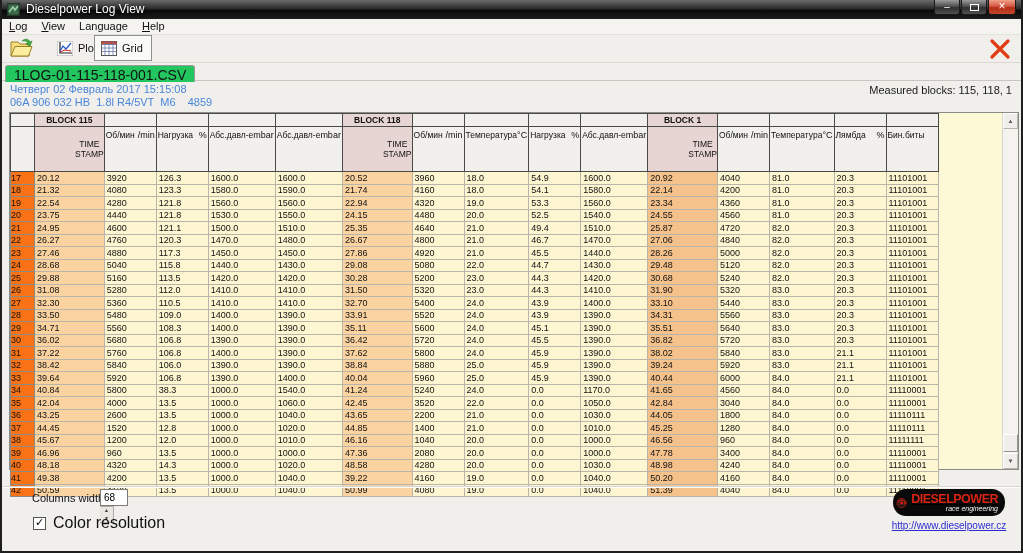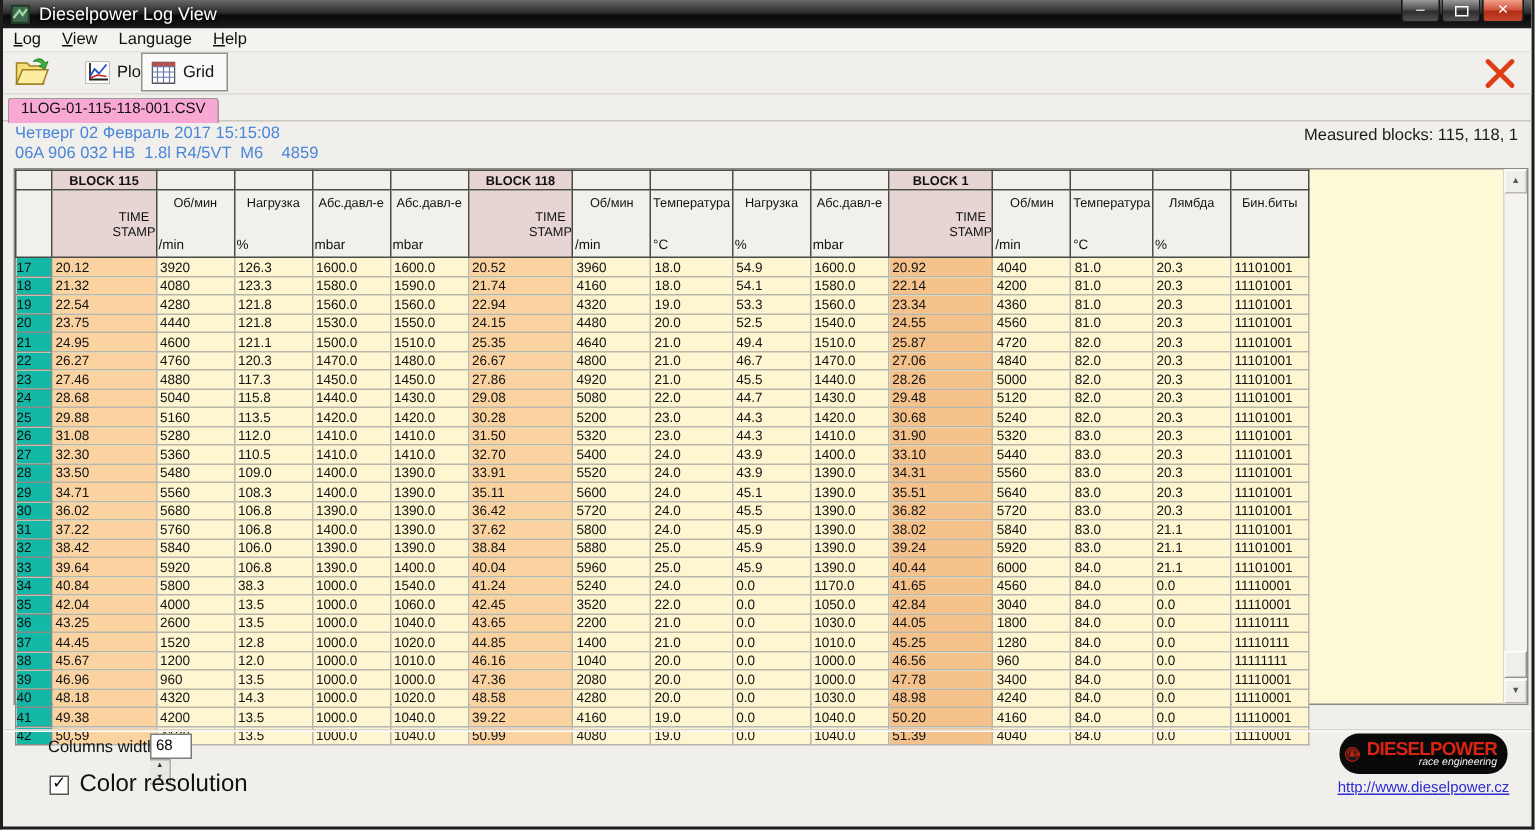--- a/index.html
+++ b/index.html
@@ -25,47 +25,47 @@
   
   .toolbar{position:absolute;left:0;top:35px;right:0;height:27px;background:#f0efec;border-bottom:1px solid #dcd9d2;}
   .tbtn{position:absolute;top:1px;height:24px;display:flex;align-items:center;font-size:11px;color:#111;}
   .tbtn-open{left:7px;}
   .tbtn-plot{left:55px;}
   .tbtn-grid{left:92px;top:0px;height:26px;border:1px solid #8f8f8f;background:#fafaf8;padding:0 8px 0 6px;box-sizing:border-box;}
   .tbtn svg{margin-right:5px;}
   .tbtn-close-file{position:absolute;right:9px;top:2px;}
   
   .tabstrip{position:absolute;left:0;top:63px;right:0;height:18px;}
-  .tab{position:absolute;left:3px;top:2px;height:15px;background:#f9a8d4;
+  .tab{position:absolute;left:3px;top:2px;height:15px;background:#22c55e;
     border:1px solid #9a9a97;border-bottom:none;border-radius:3px 3px 0 0;
-    padding:1px 8px 0 8px;font-size:10px;color:#111;}
+    padding:1px 8px 0 8px;font-size:14px;color:#111;}
   .tabline{position:absolute;left:0;right:0;top:17px;height:1px;background:#c9c6bf;}
   
   .info-dt{position:absolute;left:8px;top:83px;font-size:11px;color:#4a86d8;}
   .info-ecu{position:absolute;left:8px;top:96px;font-size:11px;color:#4a86d8;white-space:pre;}
   .info-blocks{position:absolute;right:9px;top:84px;font-size:11px;color:#1a1a1a;}
   
   .gridpanel{position:absolute;left:7px;top:112px;width:1010px;height:358px;
     border:1px solid #8b8b86;background:#fdf9d6;box-sizing:border-box;}
   table.grid{border-collapse:collapse;table-layout:fixed;position:absolute;left:0;top:0;}
   table.grid col.c-rowno{width:16px;}
   table.grid col.c-data{width:52px;}
   table.grid th{font-weight:normal;padding:0;overflow:hidden;}
   tr.blockrow th{height:12px;background:#f1f0ed;border:1px solid #4a4a48;font-size:8.5px;color:#111;}
   tr.blockrow th.pink{background:#e7d5d4;font-weight:bold;}
   tr.hdrrow th{height:44px;background:#f1f0ed;border:1px solid #4a4a48;font-size:8.5px;color:#111;vertical-align:top;}
   tr.hdrrow th.pink{background:#e7d5d4;vertical-align:middle;}
-  .hwrap{display:flex;flex-direction:column;justify-content:space-between;height:38px;padding:3px 1px;}
+  .hwrap{display:flex;flex-direction:row;justify-content:space-between;height:38px;padding:3px 1px;}
   .hname{white-space:nowrap;text-align:center;font-size:8.5px;}
   .hunit{text-align:left;font-size:9px;}
   .hts{text-align:center;font-size:8.5px;line-height:10px;margin-left:40px;}
   th.corner{background:#efede9;border:1px solid #4a4a48;}
   table.grid td{height:11.5px;padding:0 0 0 2px;font-size:9px;color:#111;
     border:1px solid #b8b6aa;background:#fdf6d0;white-space:nowrap;overflow:hidden;}
-  table.grid td.rowno{background:#14b8a6;border:1px solid #8b8b86;border-top-color:#fcfcfa;
+  table.grid td.rowno{background:#f97316;border:1px solid #8b8b86;border-top-color:#fcfcfa;
     text-align:right;padding:0 13px 0 0;}
   table.grid td.ts1{background:#fbd3a1;}
   table.grid td.ts2{background:#f5c28c;}
   
   .vscroll{position:absolute;right:0;top:0;width:16px;height:356px;background:#f5f3ef;border-left:1px solid #d8d5ce;box-sizing:border-box;}
   .sbtn{position:absolute;left:0;width:15px;height:16px;background:#f0eeea;
     border:1px solid #b9b6af;border-top-color:#fff;border-left-color:#fff;box-sizing:border-box;
     font-size:6px;text-align:center;line-height:14px;color:#555;}
   .sbtn.up{top:0;}
   .sbtn.down{bottom:0;}

